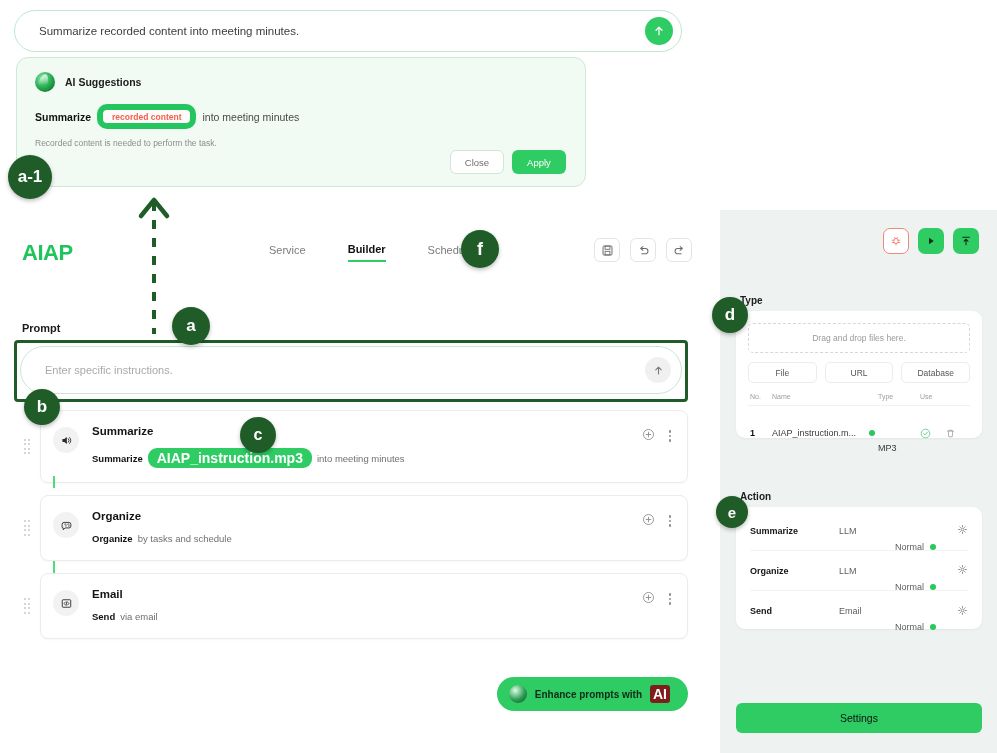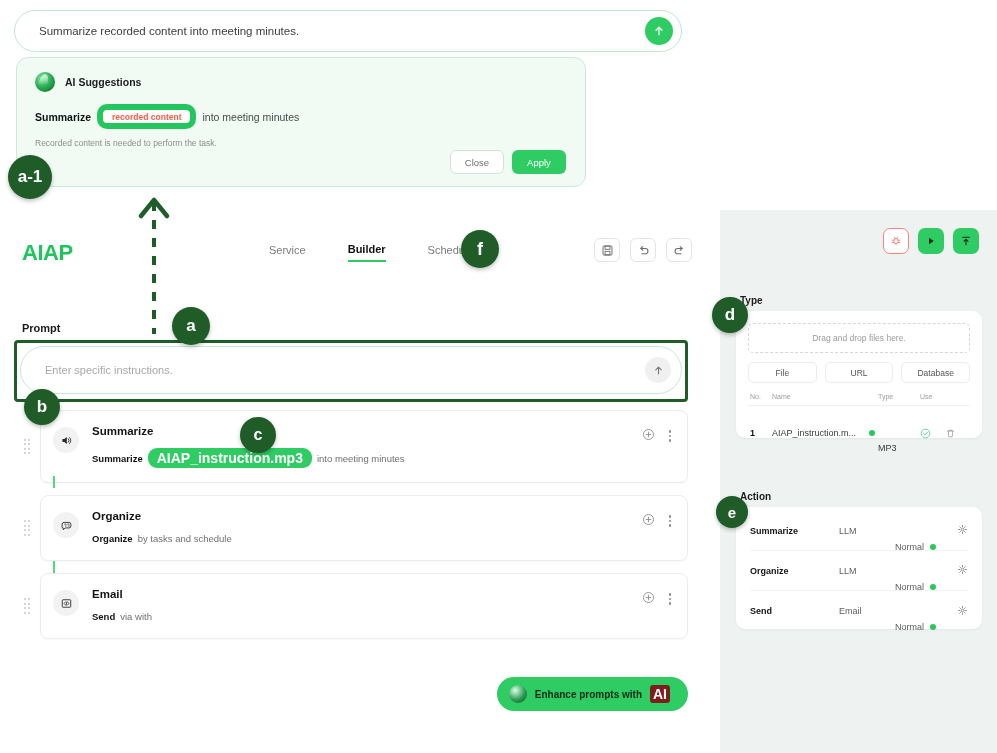--- a/index.html
+++ b/index.html
@@ -423,21 +423,21 @@
             <div class="step-ico">
               <svg viewBox="0 0 16 16">
                 <rect x="2.8" y="3.4" width="10.4" height="9.2" rx="1" fill="none" stroke="#2b2b2b" stroke-width="1.1"></rect>
                 <path d="M6.6 6.2 5.1 8l1.5 1.8M9.4 6.2 10.9 8l-1.5 1.8M8.4 5.9 7.6 10.1" stroke="#2b2b2b" stroke-width="1" fill="none" stroke-linecap="round" stroke-linejoin="round"></path>
               </svg>
             </div>
             <div class="step-body">
               <div class="step-title">Email</div>
               <div class="step-desc">
                 <b>Send</b>
-                <span>via with</span>
+                <span>via email</span>
               </div>
             </div>
             <div class="step-acts">
               <span class="icon-plus">
                 <svg viewBox="0 0 16 16">
                   <circle cx="8" cy="8" r="6.2" fill="none" stroke="#8c8c8c" stroke-width="1.1"></circle>
                   <path d="M8 5.1v5.8M5.1 8h5.8" stroke="#8c8c8c" stroke-width="1.1" stroke-linecap="round"></path>
                 </svg>
               </span>
               <span class="kebab">
@@ -557,20 +557,21 @@
           </span>
           <span class="act-gear">
             <svg viewBox="0 0 16 16">
               <circle cx="8" cy="8" r="2.1" fill="none" stroke="#6f6f6f" stroke-width="1.1"></circle>
               <path d="M8 2.2v1.6M8 12.2v1.6M2.2 8h1.6M12.2 8h1.6M4 4l1.1 1.1M10.9 10.9 12 12M12 4l-1.1 1.1M5.1 10.9 4 12" stroke="#6f6f6f" stroke-width="1.1" stroke-linecap="round"></path>
             </svg>
           </span>
         </div>
       </div>
 
+      <button class="settings-btn">Settings</button>
     </div>
   </div>
 
   <div class="badge badge-a1">a-1</div>
   <div class="badge badge-a">a</div>
   <div class="badge badge-b">b</div>
   <div class="badge badge-c">c</div>
   <div class="badge badge-d">d</div>
   <div class="badge badge-e">e</div>
   <div class="badge badge-f">f</div>

